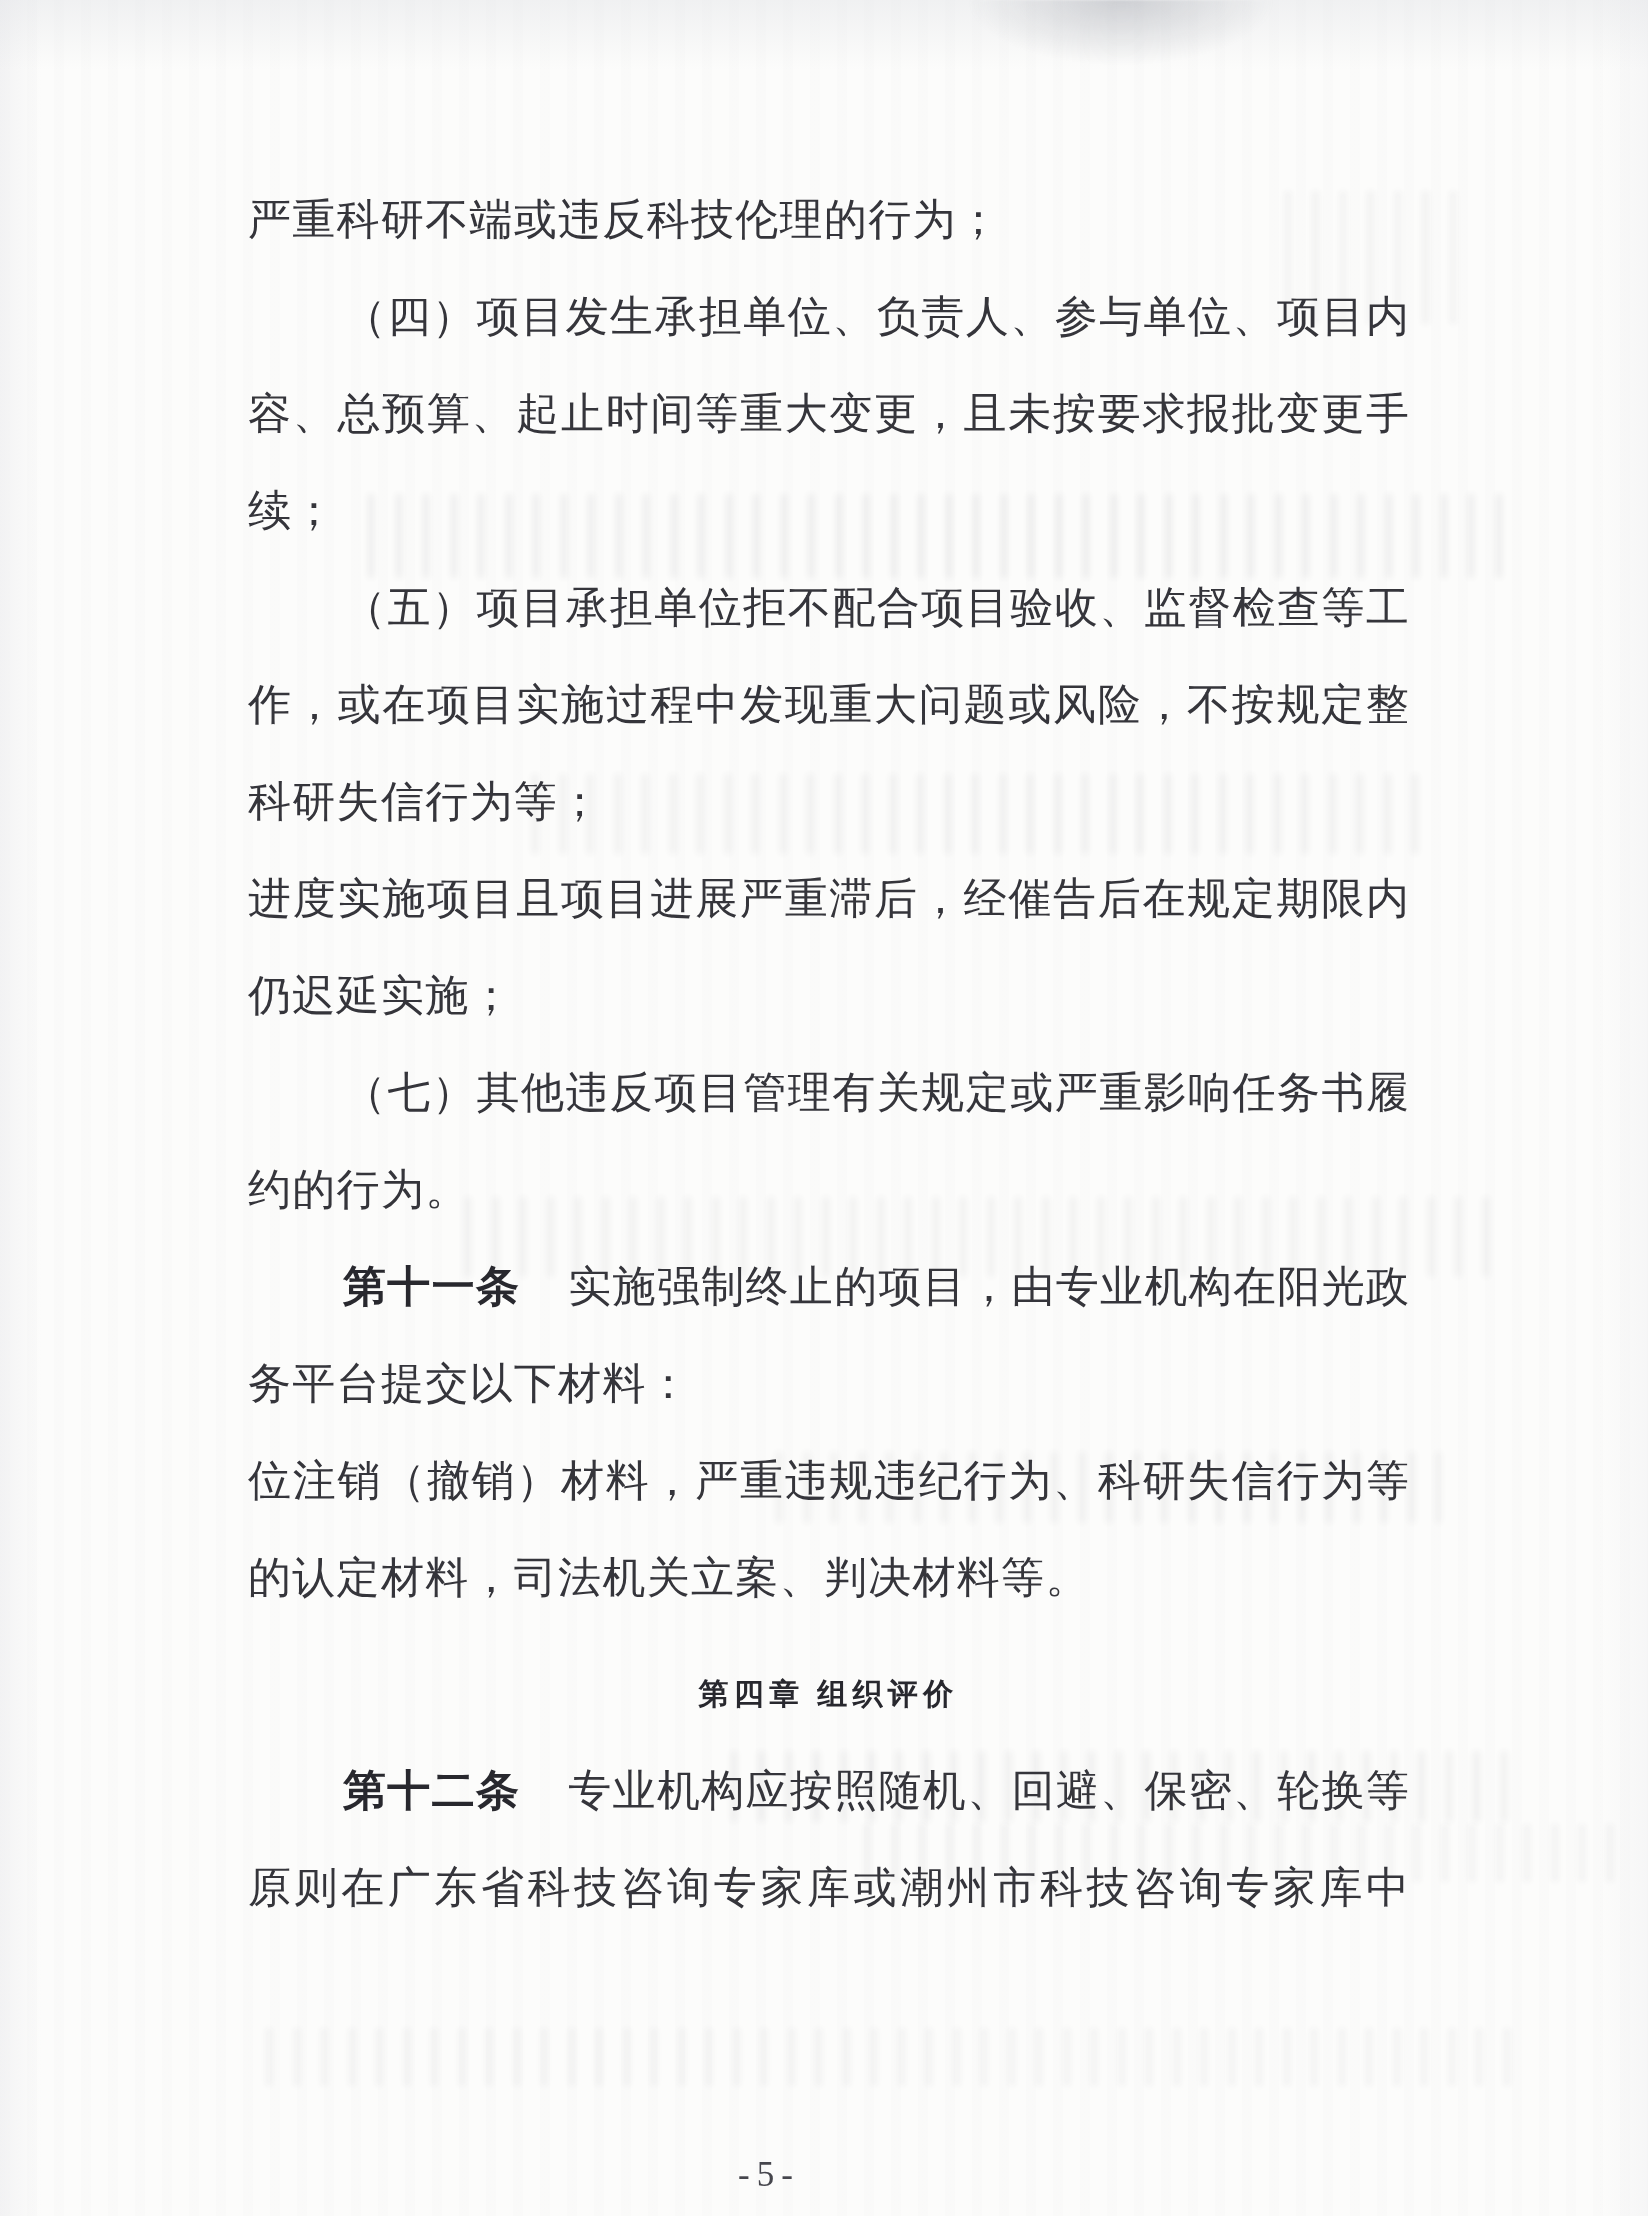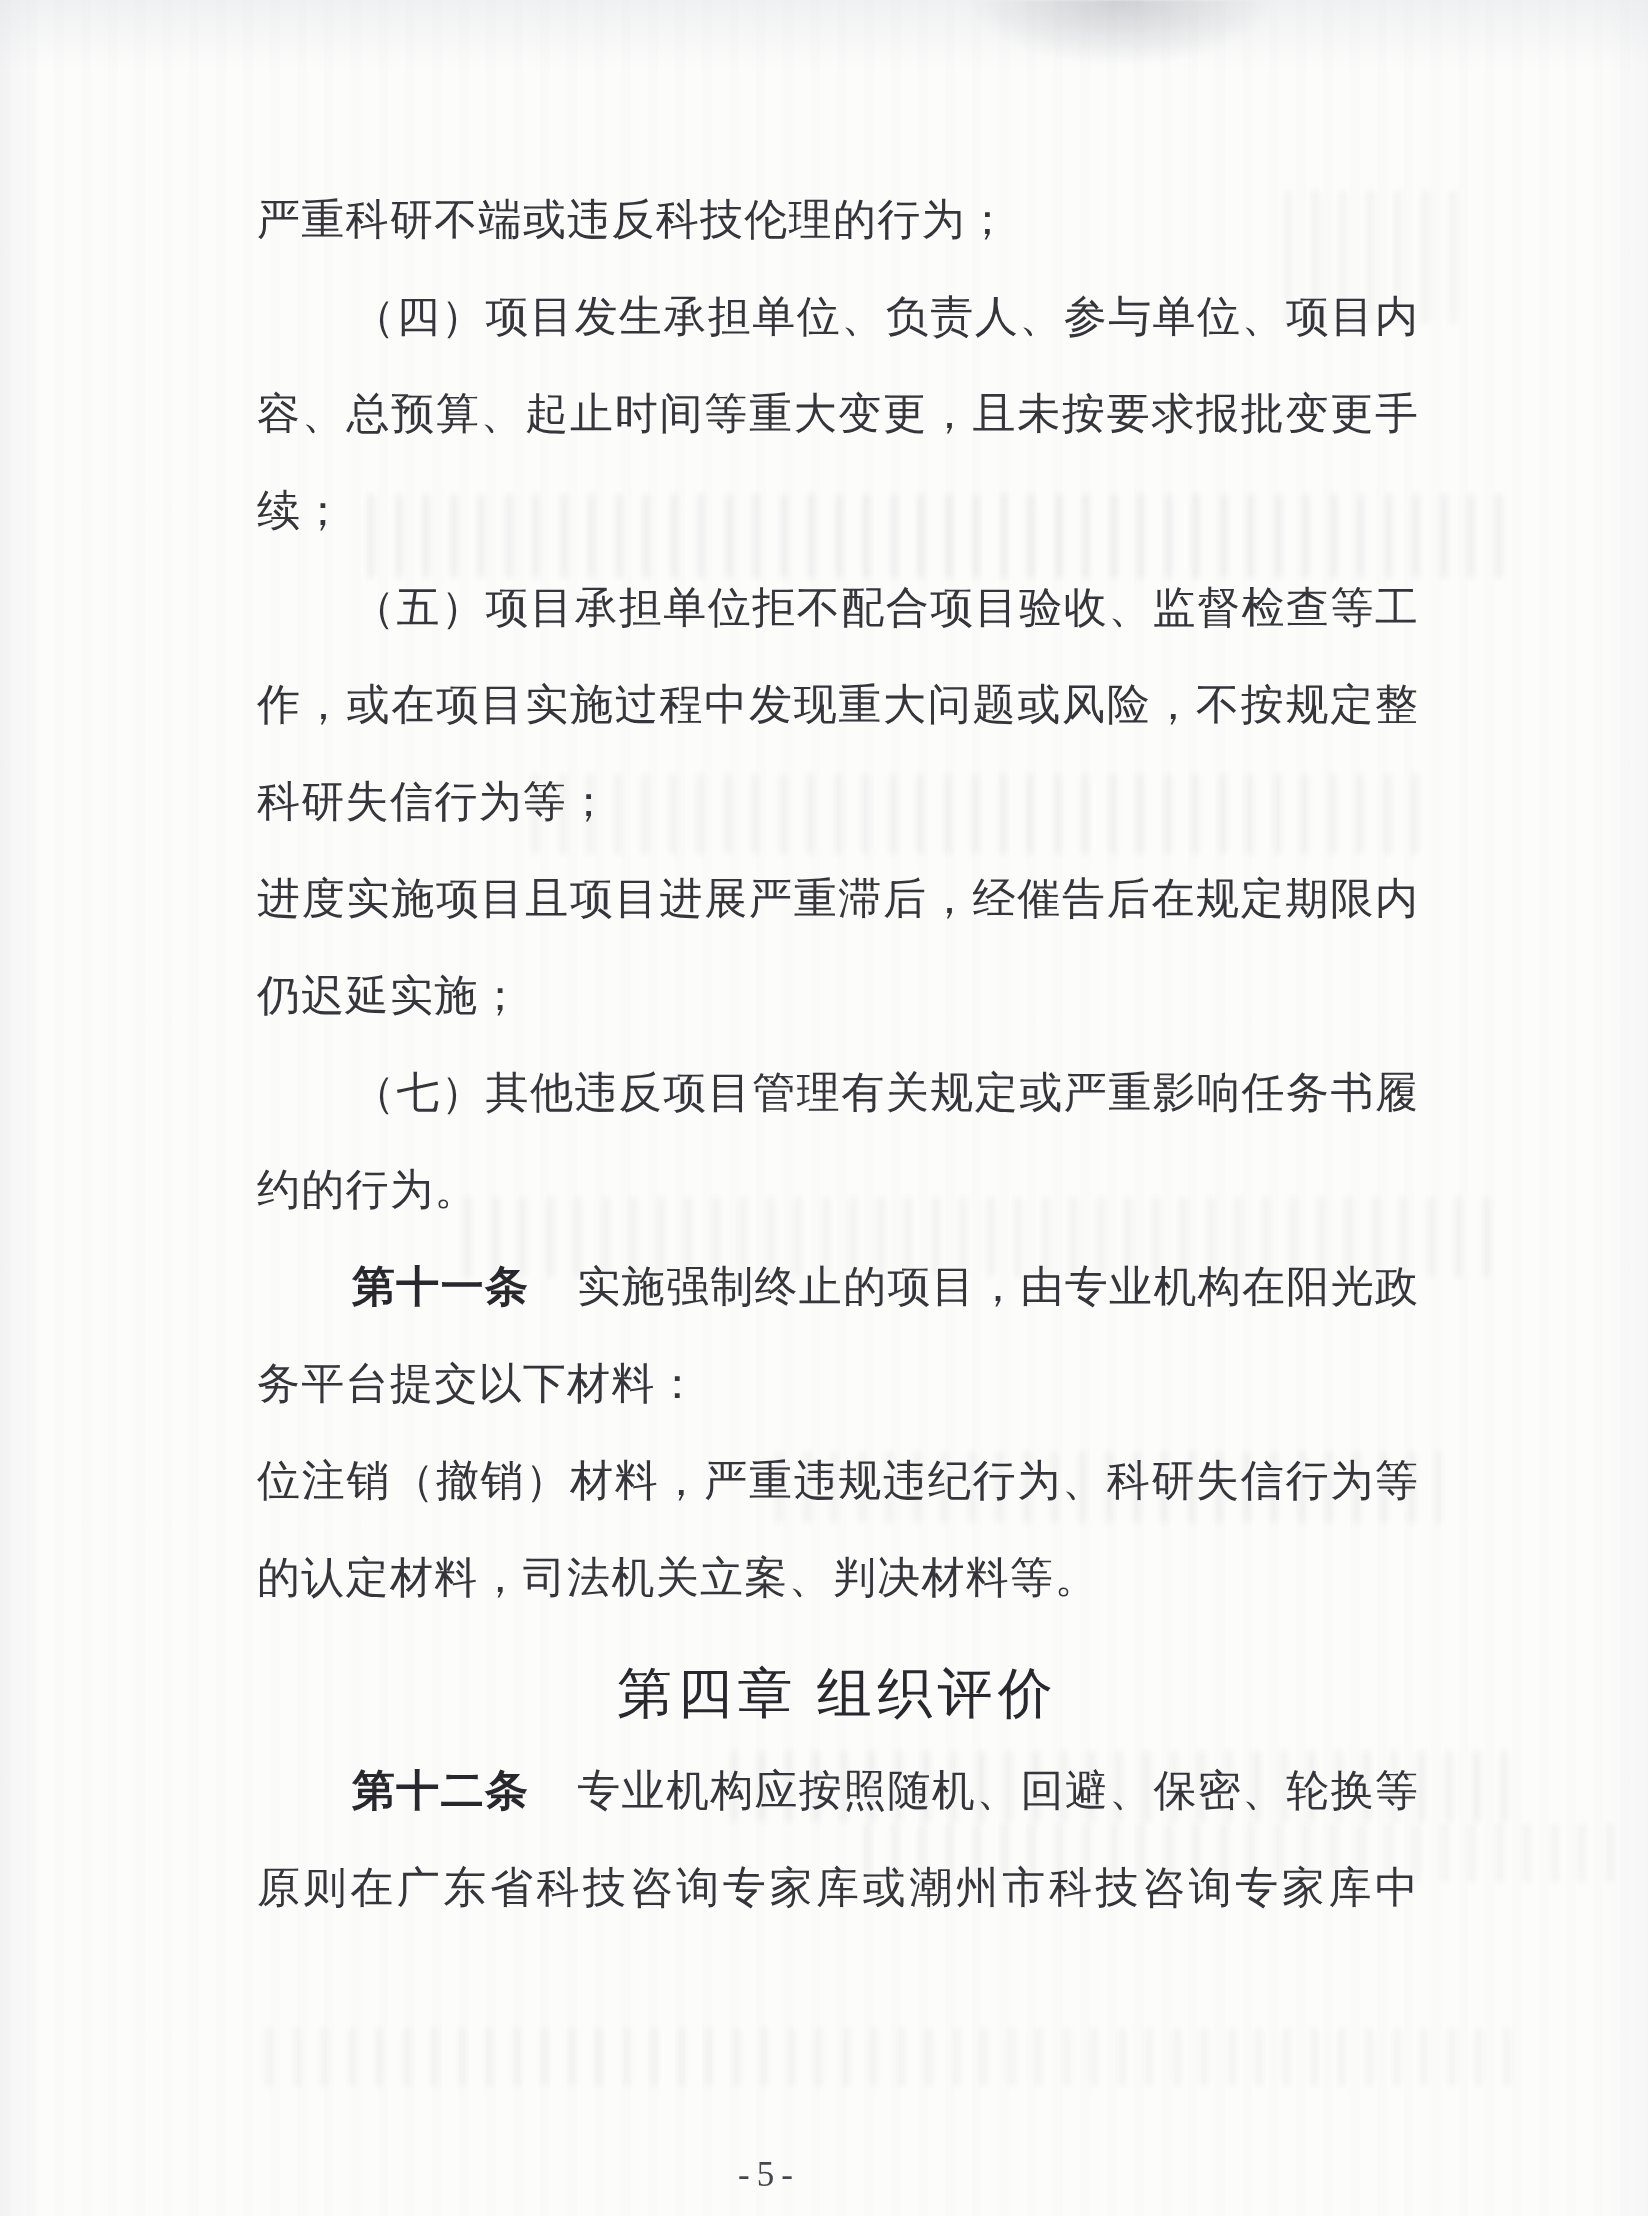--- a/index.html
+++ b/index.html
@@ -10,21 +10,21 @@
     overflow: hidden;
     background:
       linear-gradient(180deg, rgba(222,224,228,0.40) 0%, rgba(252,252,251,0) 3%),
       linear-gradient(90deg, rgba(228,228,232,0.35) 0%, rgba(252,252,251,0) 2.5%, rgba(252,252,251,0) 97%, rgba(232,232,236,0.30) 100%),
       repeating-linear-gradient(90deg, rgba(120,120,130,0.014) 0 9.8px, rgba(255,255,255,0) 9.8px 27px),
       #fcfcfb;
     font-family: "Liberation Serif", "DejaVu Serif", serif;
   }
   .text-col {
     position: absolute;
-    left: 257px;
+    left: 248px;
     top: 171px;
     width: 1161px;
   }
   .line {
     height: 97px;
     line-height: 97px;
     font-size: 43px;
     color: #35353b;
     letter-spacing: 1.3px;
     white-space: nowrap;
@@ -39,22 +39,22 @@
   .term {
     font-weight: bold;
     color: #28282e;
     margin-right: 48px;
     font-family: Liberation Mono, monospace;
   }
   .chapter {
     margin-top: 18.6px;
     text-align: left;
     text-align-last: center;
-    font-weight: normal;
-    font-size: 55px;
+    font-weight: bold;
+    font-size: 30px;
     color: #28282e;
     letter-spacing: 5.3px;
     white-space: nowrap;
   }
   .page-number {
     position: absolute;
     top: 2155px;
     left: 0;
     right: 111px;
     text-align: center;

